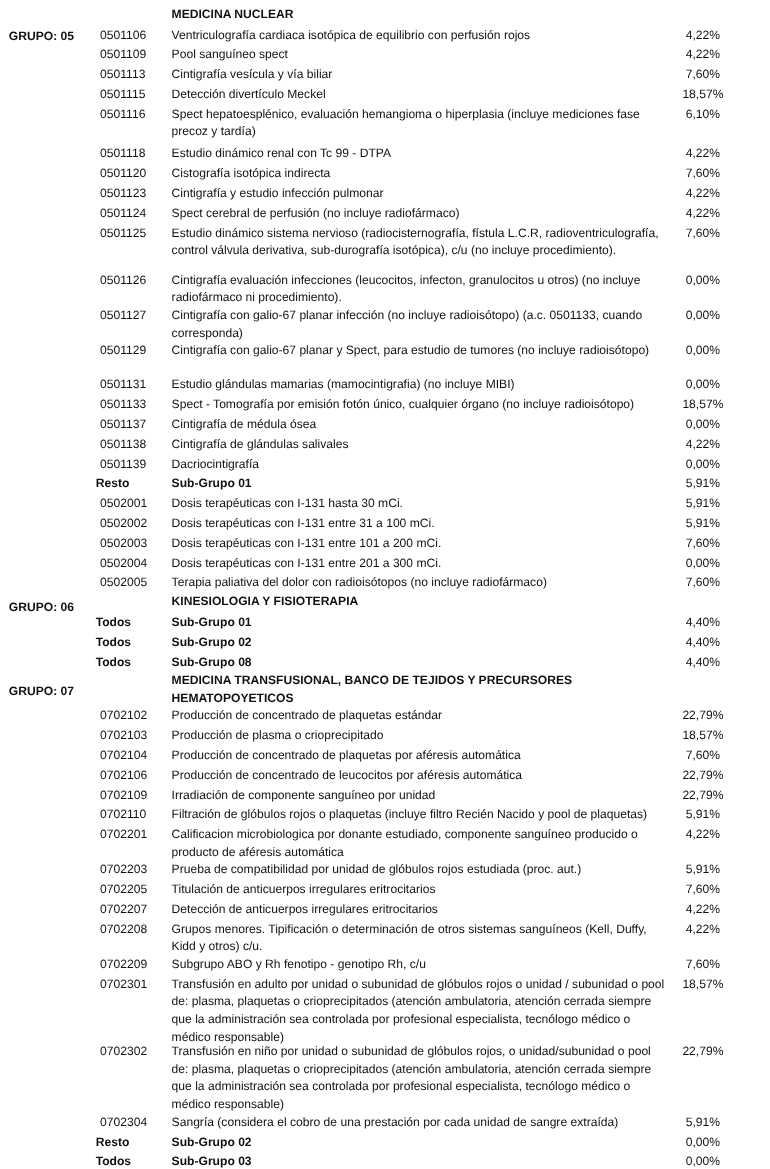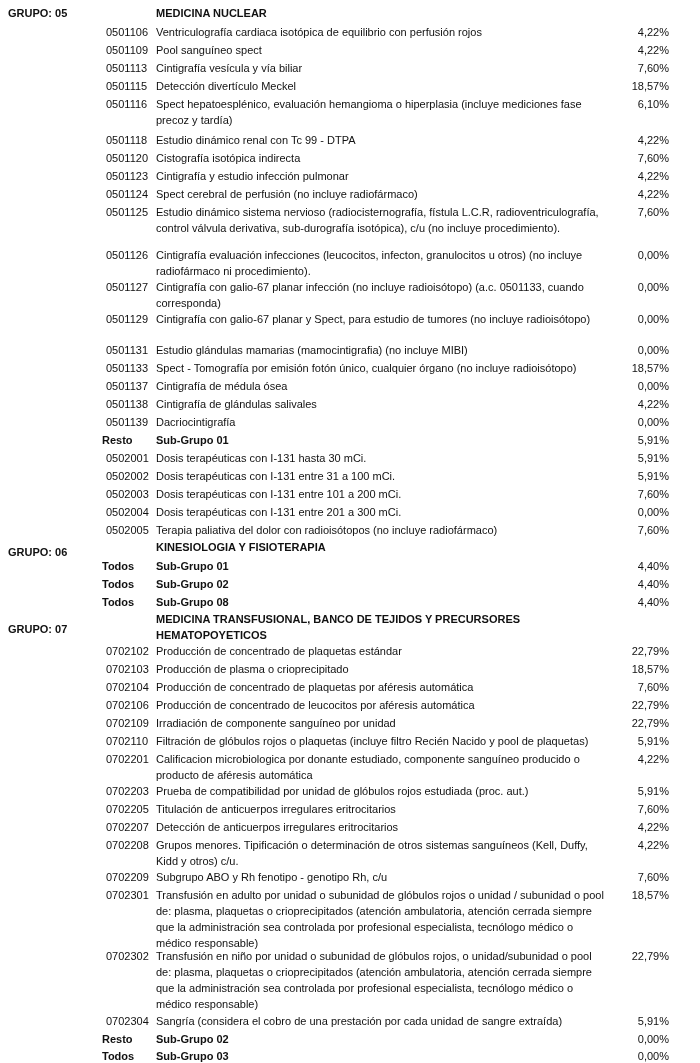--- a/index.html
+++ b/index.html
@@ -3,33 +3,33 @@
 <meta charset="utf-8">
 <style>
   html, body { margin: 0; padding: 0; background: #ffffff; }
   body {
     width: 700px; height: 1063px; overflow: hidden; position: relative;
     font-family: "Liberation Sans", sans-serif; font-size: 11px; color: #111;
   }
   .page { position: absolute; left: 0; top: 0; width: 700px; }
   .row { position: absolute; left: 0; width: 700px; line-height: 16px; }
   .grp-label { position: absolute; left: 8px; font-weight: bold; }
-  .code { position: absolute; left: 91px; width: 60px; margin-left: 15px; }
+  .code { position: absolute; left: 91px; width: 60px; }
   .code.sub { font-weight: bold; text-align: left; left: 87px; width: 56px; }
   .desc { position: absolute; left: 156px; width: 448px; }
   .desc.bold { font-weight: bold; }
-  .pct { position: absolute; right: 31px; text-align: right; width: 60px; }
+  .pct { position: absolute; right: 31px; text-align: center; width: 60px; }
 </style>
 </head>
 <body>
 
 <div class="page">
 
   <div class="row" style="top:5px">
-    <span class="grp-label" style="top:0">GRUPO: 05</span>
+    <span class="grp-label" style="top:20px">GRUPO: 05</span>
     <span class="desc bold">MEDICINA NUCLEAR</span>
   </div>
 
   <div class="row" style="top:24px">
       <span class="code">0501106</span>
       <span class="desc">Ventriculografía cardiaca isotópica de equilibrio con perfusión rojos</span>
       <span class="pct">4,22%</span>
     </div>
   <div class="row" style="top:42px">
       <span class="code">0501109</span>

